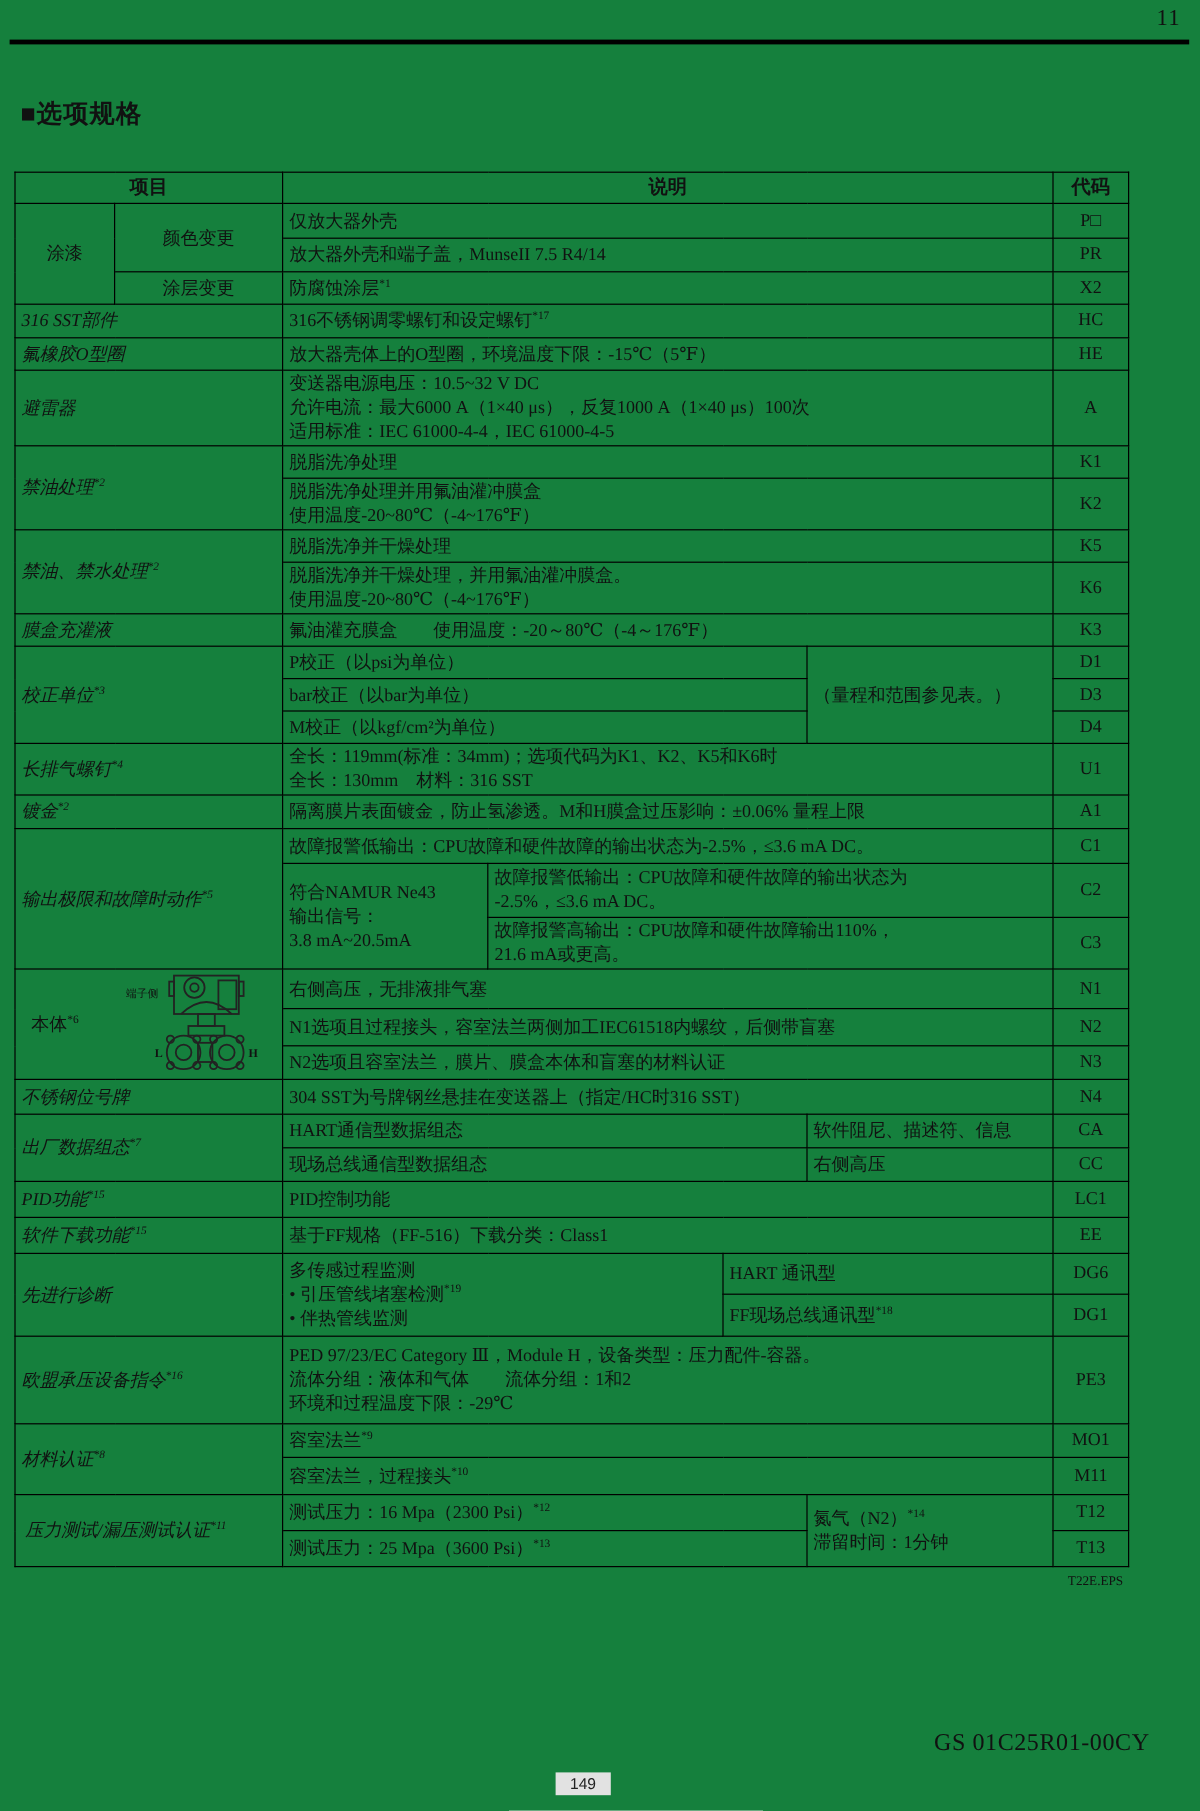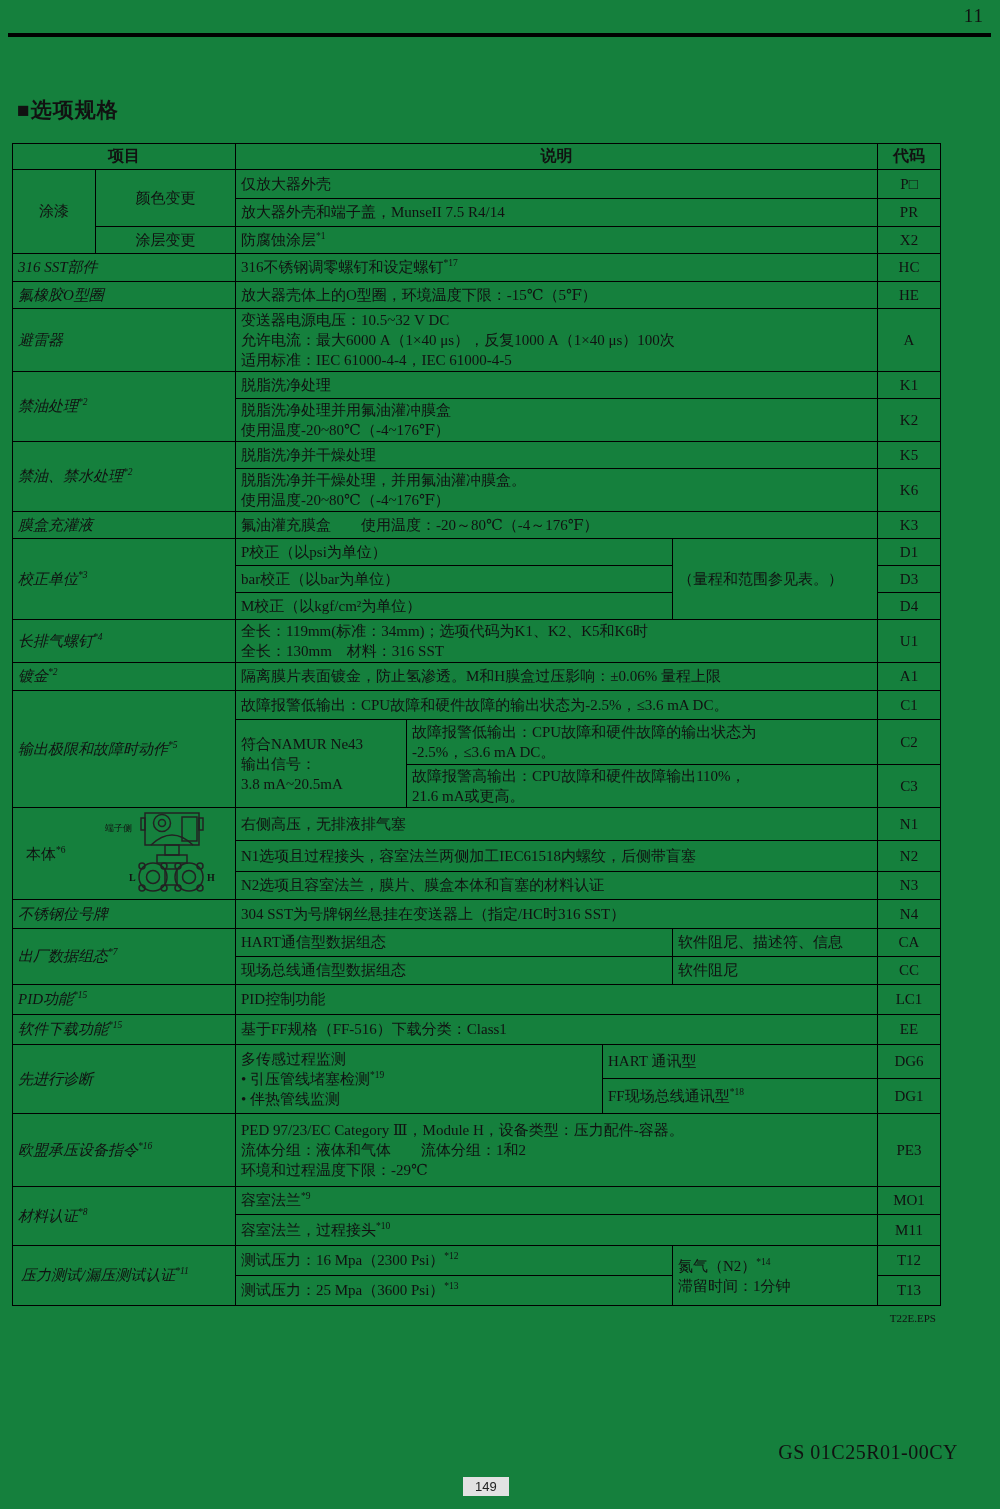--- a/index.html
+++ b/index.html
@@ -1,20 +1,20 @@
 <!DOCTYPE html>
 <html><head>
 <meta charset="utf-8">
 <style>
   html,body{margin:0;padding:0;background:#f2f2f2;}
   .page{position:relative;width:1000px;height:1509px;background:#15803d;margin:0 auto;
         font-family:"Liberation Serif","DejaVu Serif",serif;color:#111;}
   .topnum{position:absolute;top:5px;right:16px;font-size:19px;letter-spacing:1px;}
   .rule{position:absolute;left:8px;top:33px;width:983px;height:4px;background:#000;}
-  .heading{position:absolute;left:17px;top:96px;font-family:"Liberation Sans","DejaVu Sans",sans-serif;
+  .heading{position:absolute;left:17px;top:81px;font-family:"Liberation Sans","DejaVu Sans",sans-serif;
            font-weight:bold;font-size:21px;letter-spacing:1px;}
   table.spec{position:absolute;left:12px;top:143px;width:928px;border-collapse:collapse;
              table-layout:fixed;font-size:15px;}
   .spec td,.spec th{border:1.6px solid #000;padding:1px 5px;vertical-align:middle;overflow:hidden;}
   .spec th{font-size:16px;font-weight:bold;text-align:center;padding:2px 4px;}
   .item{padding-left:13px;font-style:italic;}
   .ctr{text-align:center;}
   .code{text-align:center;}
   .desc{padding-left:10px;}
   sup{font-size:9.5px;line-height:0;}
@@ -231,21 +231,21 @@
     </tr>
 
     <tr style="height:28px">
       <td colspan="2" rowspan="2" class="item"><span>出厂数据组态</span><sup>*7</sup></td>
       <td colspan="3" class="desc"><span>HART通信型数据组态</span></td>
       <td><span>软件阻尼、描述符、信息</span></td>
       <td class="code">CA</td>
     </tr>
     <tr style="height:28px">
       <td colspan="3" class="desc"><span>现场总线通信型数据组态</span></td>
-      <td><span>软件阻尼</span></td>
+      <td><span>右侧高压</span></td>
       <td class="code">CC</td>
     </tr>
 
     <tr style="height:30px">
       <td colspan="2" class="item"><span>PID功能</span><sup>*15</sup></td>
       <td colspan="4" class="desc"><span>PID控制功能</span></td>
       <td class="code">LC1</td>
     </tr>
 
     <tr style="height:30px">

